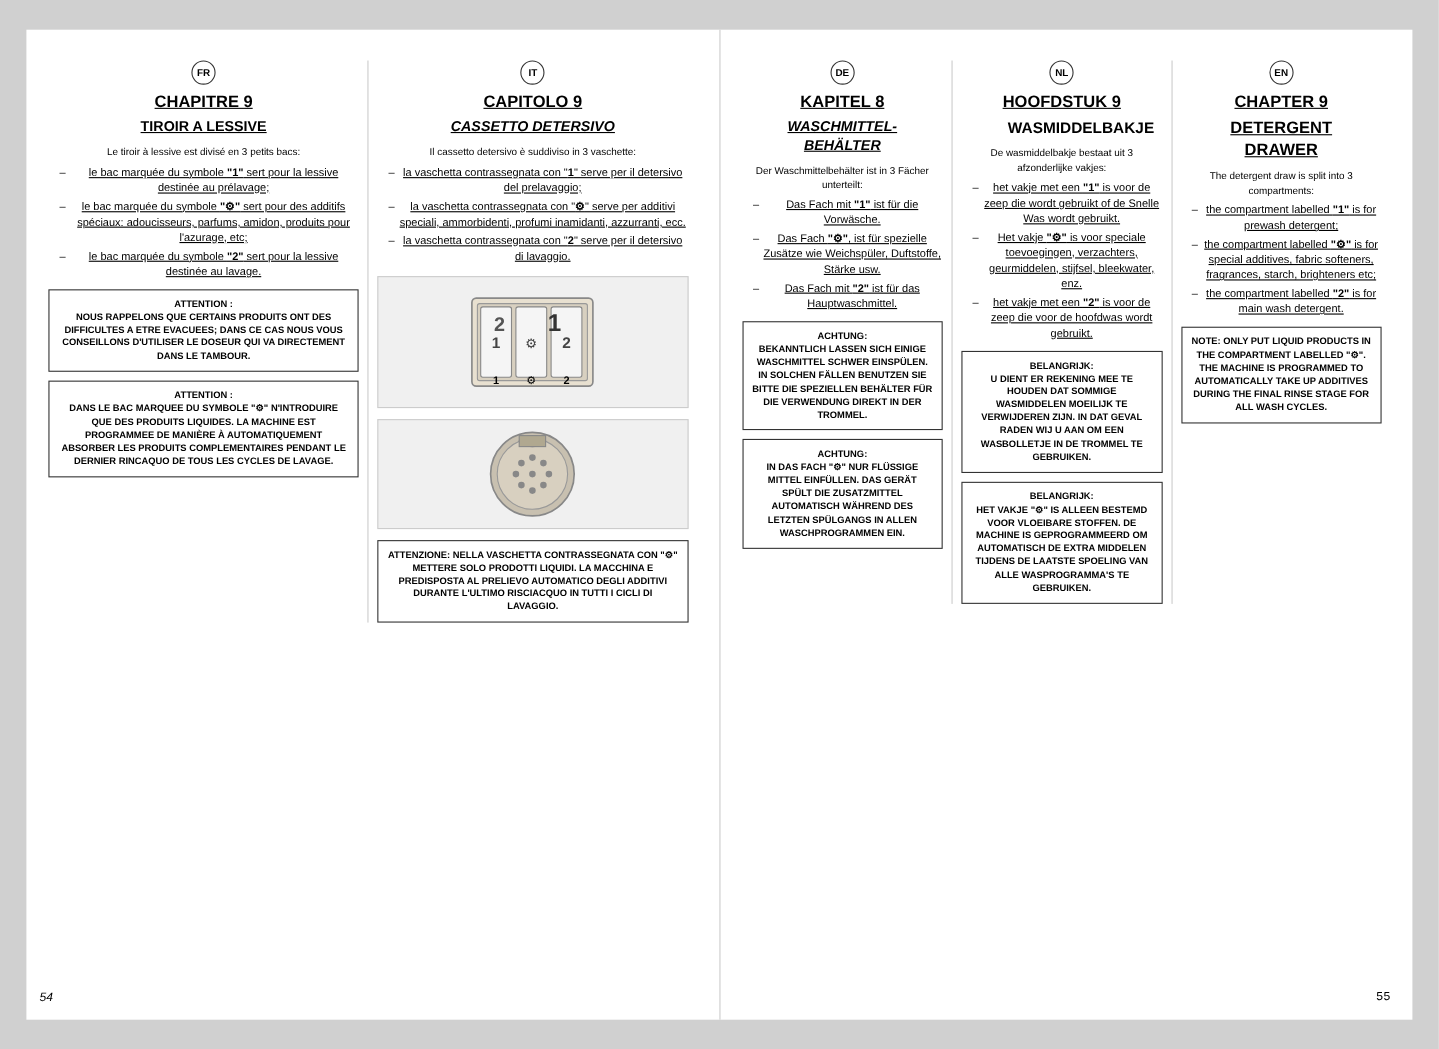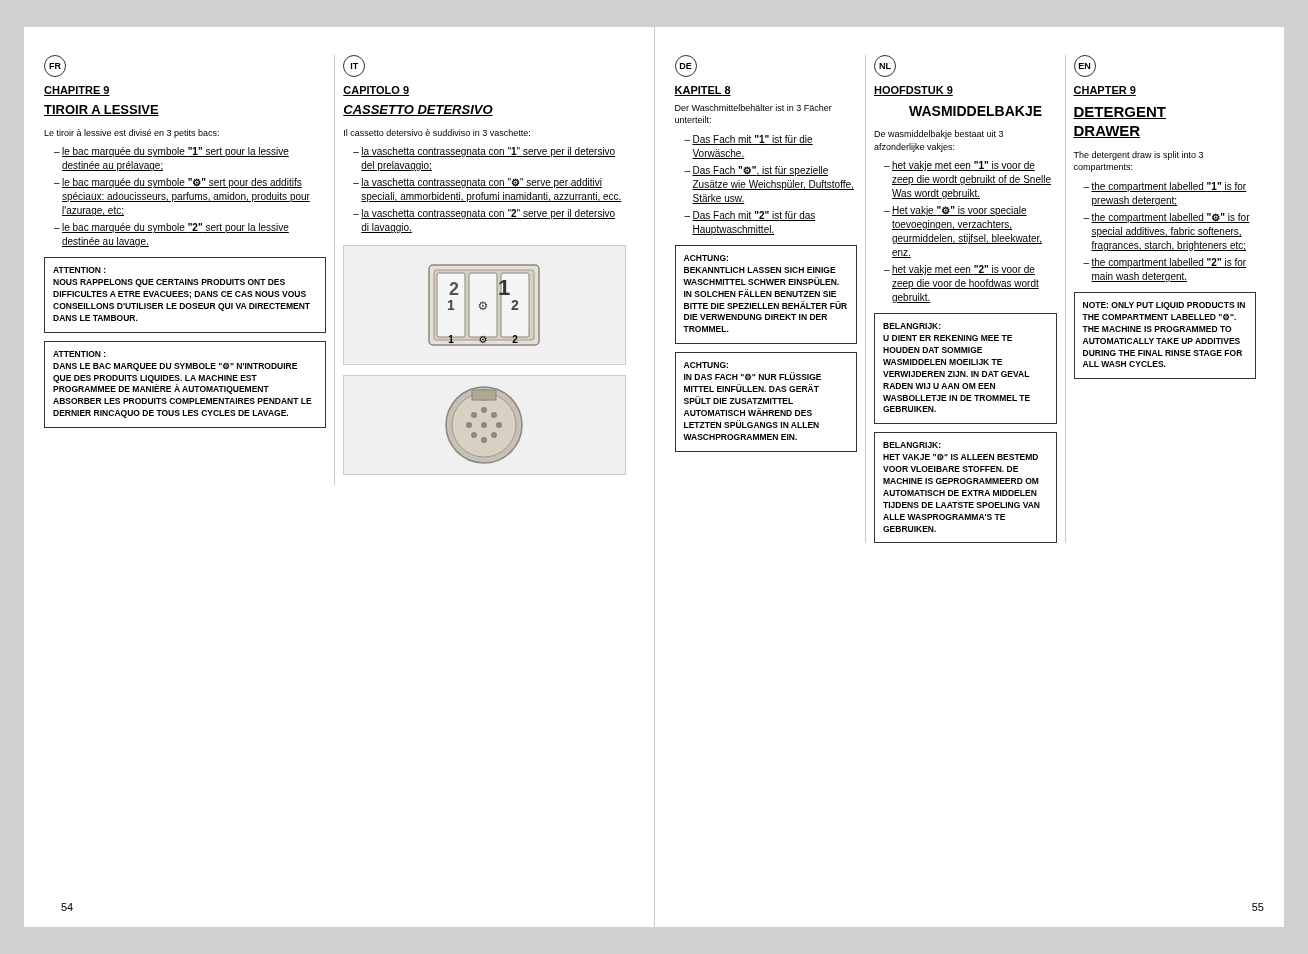--- a/index.html
+++ b/index.html
@@ -23,52 +23,53 @@
       min-height: 900px;
     }
     .page-left {
       border-right: 1px solid #ccc;
     }
     .page-number {
       position: absolute;
       bottom: 14px;
       font-size: 11px;
     }
-    .page-left .page-number { left: 37px; }
-    .page-right .page-number { right: 20px; }
+    .page-left .page-number { left: 12px; font-style: italic; }
+    .page-right .page-number { right: 20px; font-family: Liberation Mono, monospace; }
 
     .columns-container {
       display: flex;
       width: 100%;
       gap: 0;
     }
     .col {
       flex: 1;
       padding: 0 8px;
       border-right: 1px solid #ccc;
       font-size: 9.5px;
       line-height: 1.35;
+      text-align: center;
     }
     .col:last-child { border-right: none; }
     .col:first-child { padding-left: 0; }
 
     .lang-badge {
       display: inline-flex;
       align-items: center;
       justify-content: center;
       width: 22px;
       height: 22px;
       border: 1.5px solid #333;
       border-radius: 50%;
       font-size: 9px;
       font-weight: bold;
       margin-bottom: 6px;
     }
     .chapter-label {
-      font-size: 11px;
+      font-size: 15px;
       font-weight: bold;
       text-decoration: underline;
       margin-bottom: 4px;
       display: block;
     }
     .section-title {
       font-size: 13px;
       font-weight: bold;
       text-decoration: underline;
       margin-bottom: 8px;
@@ -217,31 +218,35 @@
             <circle cx="60" cy="45" r="3" fill="#888"></circle>
             <circle cx="35" cy="55" r="3" fill="#888"></circle>
             <circle cx="45" cy="60" r="3" fill="#888"></circle>
             <circle cx="55" cy="55" r="3" fill="#888"></circle>
 
             <ellipse cx="45" cy="15" rx="12" ry="5" fill="#b0a890" stroke="#888" stroke-width="1"></ellipse>
             <rect x="33" y="10" width="24" height="10" fill="#b0a890" stroke="#888" stroke-width="1"></rect>
           </svg>
         </div>
 
+        <div class="warning-box2">
+          <b>ATTENZIONE: NELLA VASCHETTA CONTRASSEGNATA CON "⚙" METTERE SOLO PRODOTTI LIQUIDI. LA MACCHINA E PREDISPOSTA AL PRELIEVO AUTOMATICO DEGLI ADDITIVI DURANTE L'ULTIMO RISCIACQUO IN TUTTI I CICLI DI LAVAGGIO.</b>
+        </div>
       </div>
     </div>
     <span class="page-number">54</span>
   </div>
 
   <div class="page page-right">
     <div class="columns-container">
 
       <div class="col">
         <div class="lang-badge">DE</div>
         <span class="chapter-label">KAPITEL 8</span>
+        <span class="section-title section-title-italic">WASCHMITTEL-<br>BEHÄLTER</span>
         <p class="body-text">Der Waschmittelbehälter ist in 3 Fächer unterteilt:</p>
         <ul class="bullet-list">
           <li>Das Fach mit <b>"1"</b> ist für die Vorwäsche.</li>
           <li>Das Fach <b>"⚙"</b>, ist für spezielle Zusätze wie Weichspüler, Duftstoffe, Stärke usw.</li>
           <li>Das Fach mit <b>"2"</b> ist für das Hauptwaschmittel.</li>
         </ul>
         <div class="warning-box">
           <b>ACHTUNG:<br>BEKANNTLICH LASSEN SICH EINIGE WASCHMITTEL SCHWER EINSPÜLEN. IN SOLCHEN FÄLLEN BENUTZEN SIE BITTE DIE SPEZIELLEN BEHÄLTER FÜR DIE VERWENDUNG DIREKT IN DER TROMMEL.</b>
         </div>
         <div class="warning-box2">

